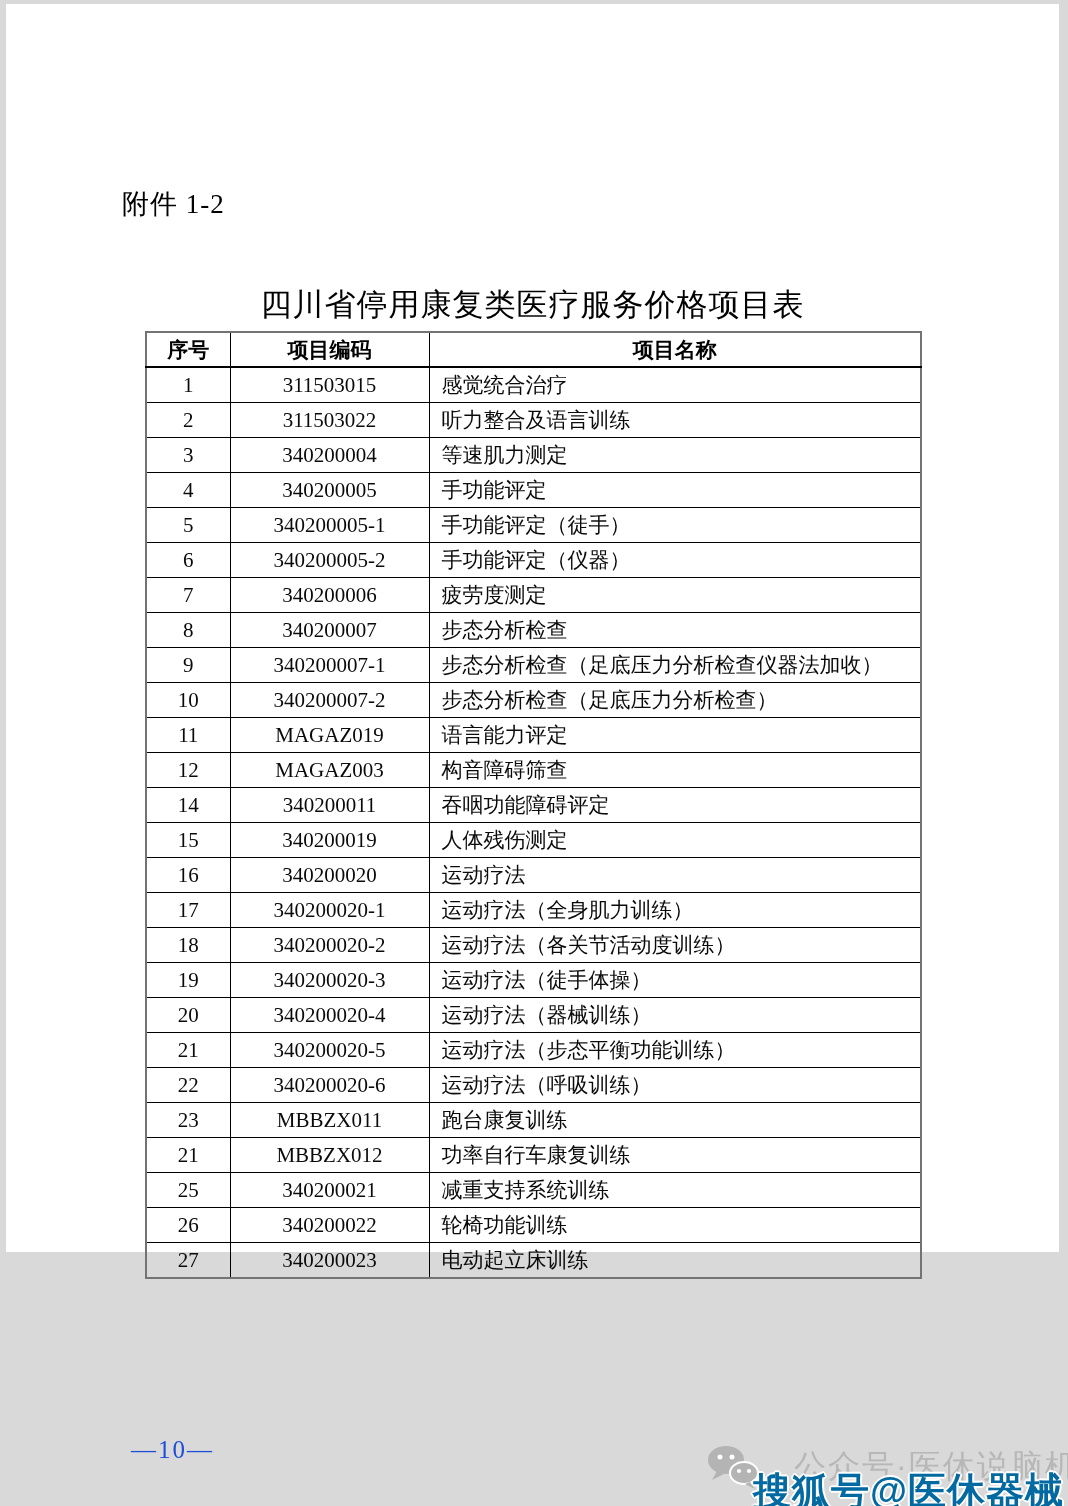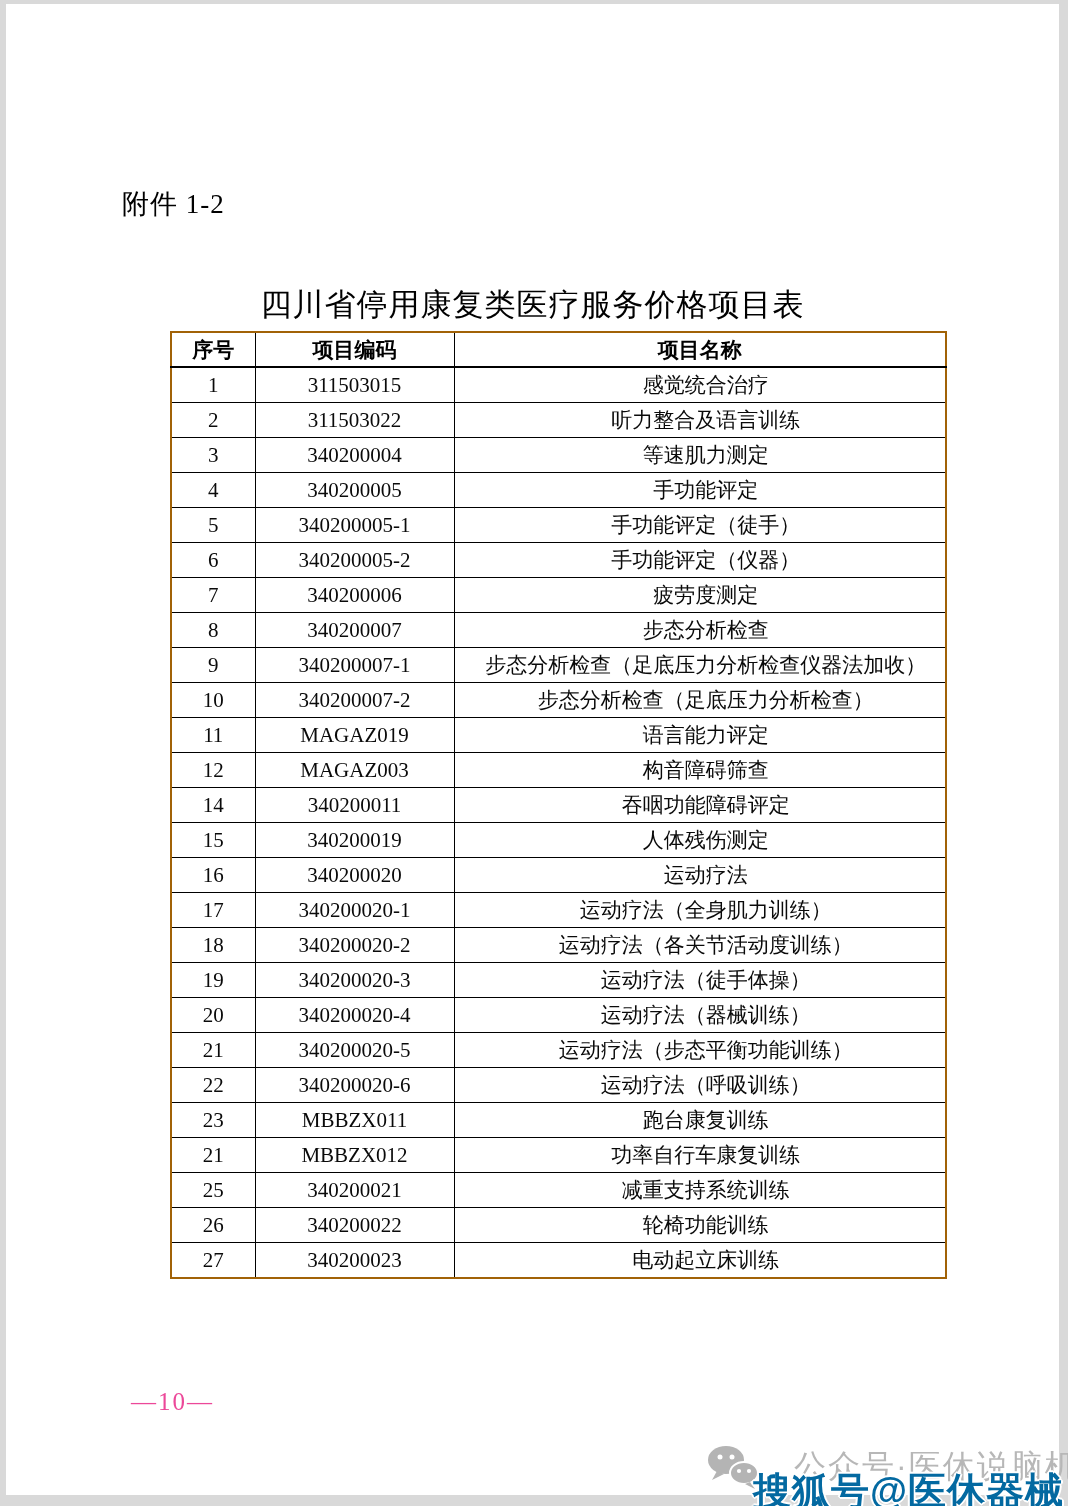--- a/index.html
+++ b/index.html
@@ -5,21 +5,21 @@
   html,body{margin:0;padding:0;}
   body{
     width:1068px;height:1506px;
     background:#d9d9d9;
     position:relative;
     font-family:"Liberation Serif", serif;
     overflow:hidden;
   }
   .page{
     position:absolute;left:6px;top:4px;
-    width:1053px;height:1491px;
+    width:1053px;height:1248px;
     background:#ffffff;
   }
   .attachment-label{
     position:absolute;left:116px;top:182px;
     font-size:27px;color:#000;
     font-family:"Liberation Serif", serif;
     letter-spacing:1px;
   }
   .doc-title{
     position:absolute;left:0;top:280px;width:100%;
@@ -27,22 +27,21 @@
     font-family:"Liberation Sans", sans-serif;
     font-weight:normal;
     font-size:31px;color:#000;
     letter-spacing:1px;
   }
   table.price-table{
     position:absolute;left:139px;top:327px;
     width:775px;
     border-collapse:collapse;
     table-layout:fixed;
-    border:2px solid #a16207;
-    margin-left:25px;
+    border:2px solid #737373;
   }
   .price-table col.c0{width:84px;}
   .price-table col.c1{width:199px;}
   .price-table col.c2{width:492px;}
   .price-table th{
     border:1px solid #000;
     height:33px;
     font-family:"Liberation Sans", sans-serif;
     font-weight:bold;
     font-size:21px;color:#000;
@@ -53,24 +52,24 @@
   .price-table td{
     border:1px solid #000;
     height:34px;
     font-family:"Liberation Serif", serif;
     font-size:21px;color:#0a0a0a;
     padding:0;
     overflow:hidden;
     white-space:nowrap;
   }
   .price-table td.c0, .price-table td.c1{text-align:center;}
-  .price-table td.c2{text-align:center;padding-left:12px;}
+  .price-table td.c2{text-align:left;padding-left:12px;}
   .page-number{
-    position:absolute;left:125px;top:1384px;
-    font-size:25px;color:#ec4899;
+    position:absolute;left:125px;top:1432px;
+    font-size:25px;color:#1d4ed8;
     font-family:"Liberation Serif", serif;
     letter-spacing:2px;
   }
   .wechat-mark{
     position:absolute;left:706px;top:1444px;
     display:flex;align-items:center;
     color:#b7b7b7;
     gap:24px;
   }
   .wechat-mark .wm-text{

